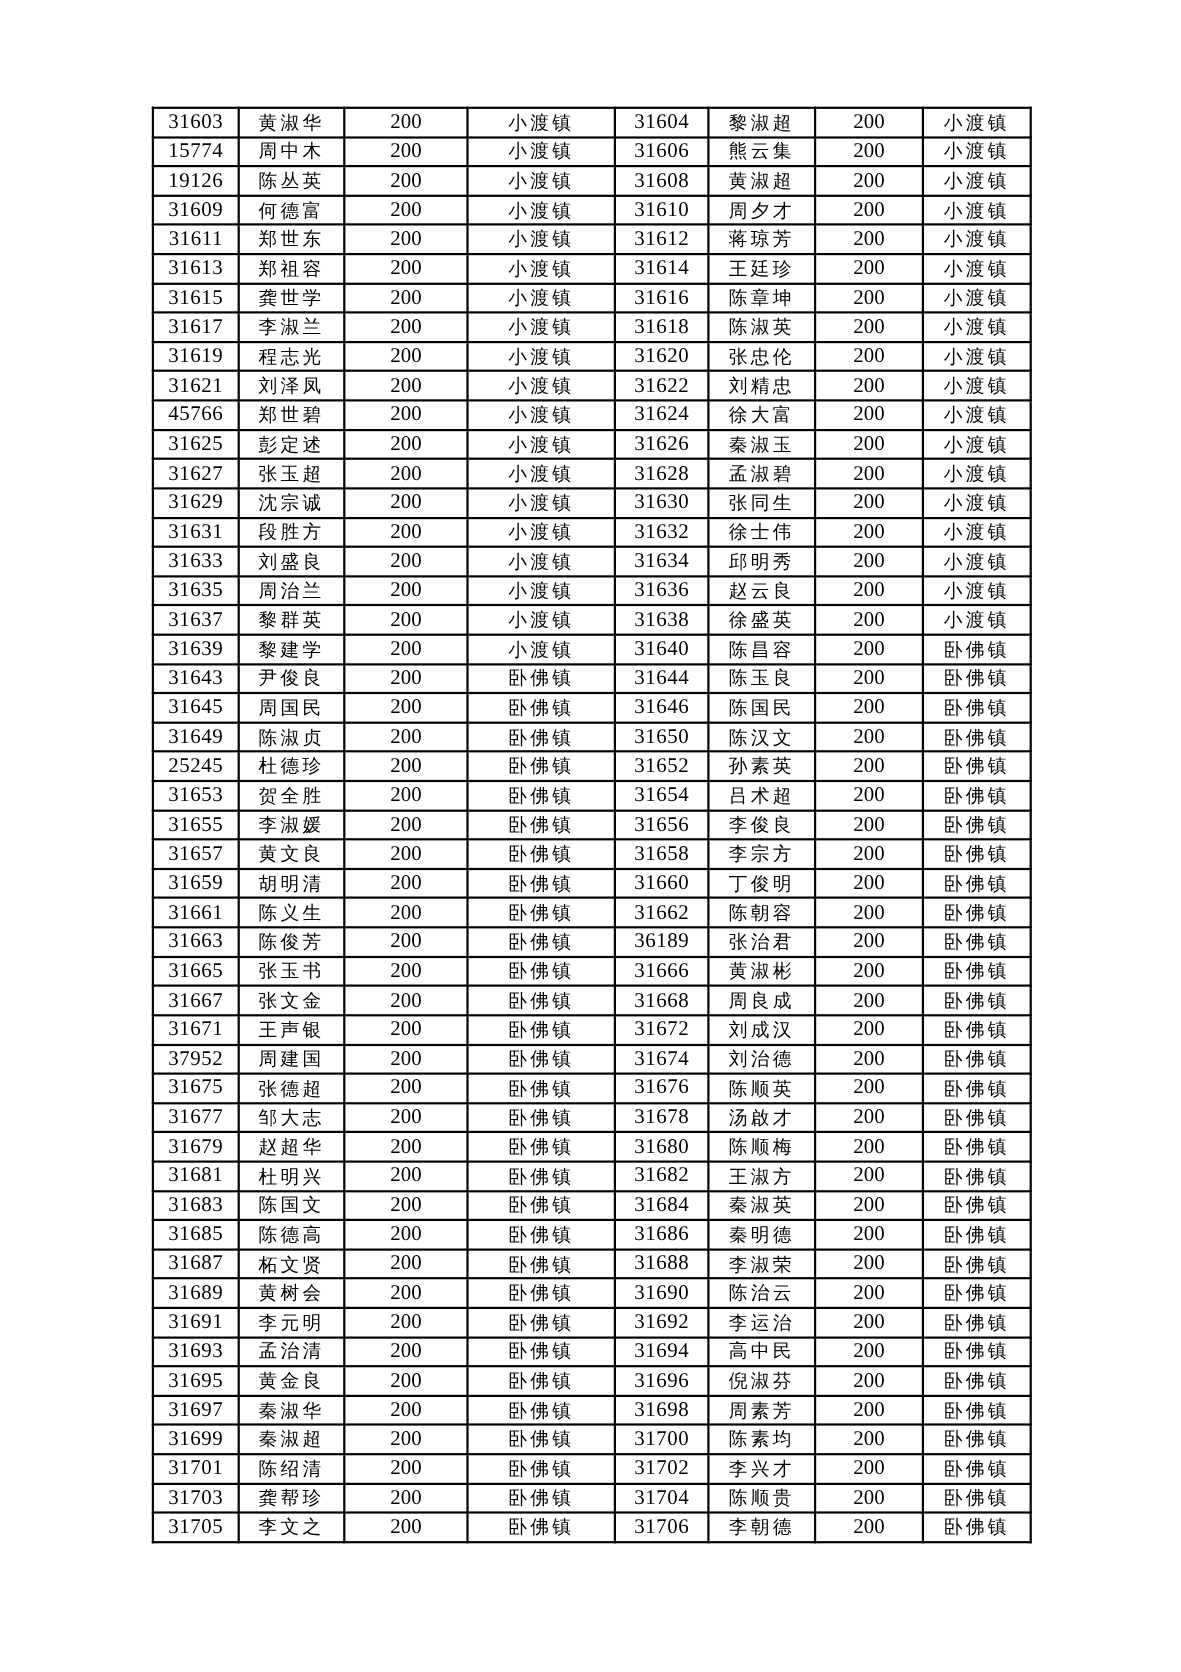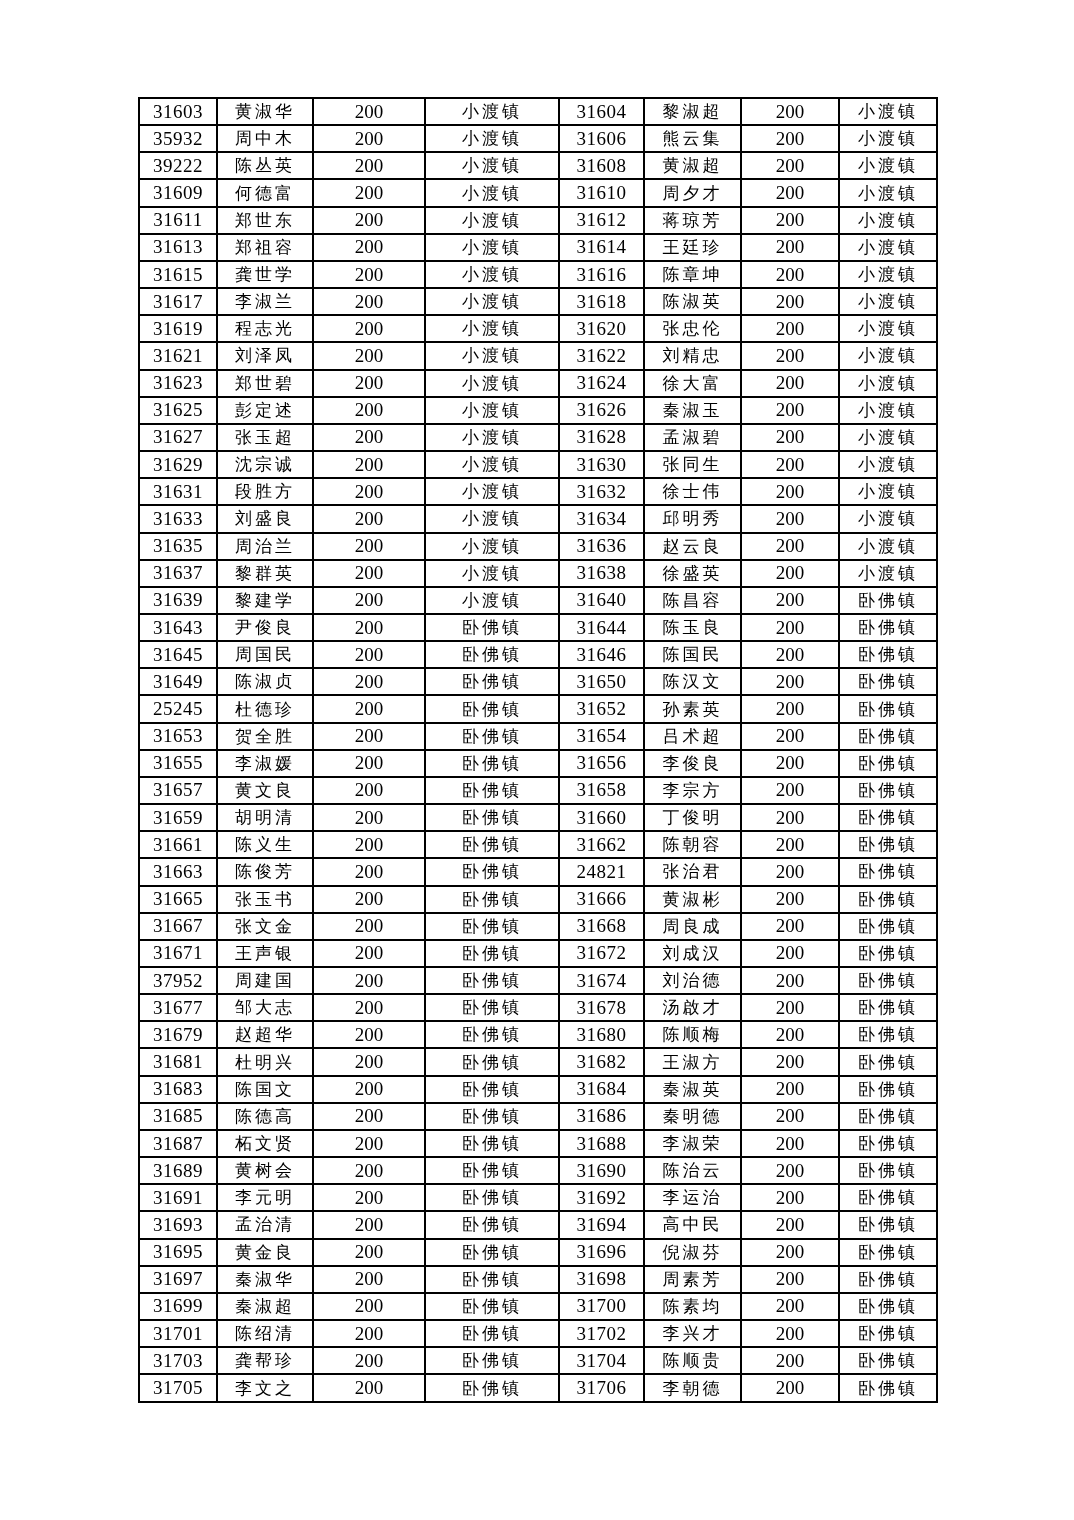--- a/index.html
+++ b/index.html
@@ -71,31 +71,31 @@
             <td class="c-id">31603</td>
             <td class="c-name">黄淑华</td>
             <td class="c-amount">200</td>
             <td class="c-town">小渡镇</td>
             <td class="c-id">31604</td>
             <td class="c-name">黎淑超</td>
             <td class="c-amount">200</td>
             <td class="c-town">小渡镇</td>
           </tr>
           <tr>
-            <td class="c-id">35932</td>
+            <td class="c-id">15774</td>
             <td class="c-name">周中木</td>
             <td class="c-amount">200</td>
             <td class="c-town">小渡镇</td>
             <td class="c-id">31606</td>
             <td class="c-name">熊云集</td>
             <td class="c-amount">200</td>
             <td class="c-town">小渡镇</td>
           </tr>
           <tr>
-            <td class="c-id">39222</td>
+            <td class="c-id">19126</td>
             <td class="c-name">陈丛英</td>
             <td class="c-amount">200</td>
             <td class="c-town">小渡镇</td>
             <td class="c-id">31608</td>
             <td class="c-name">黄淑超</td>
             <td class="c-amount">200</td>
             <td class="c-town">小渡镇</td>
           </tr>
           <tr>
             <td class="c-id">31609</td>
@@ -161,21 +161,21 @@
             <td class="c-id">31621</td>
             <td class="c-name">刘泽凤</td>
             <td class="c-amount">200</td>
             <td class="c-town">小渡镇</td>
             <td class="c-id">31622</td>
             <td class="c-name">刘精忠</td>
             <td class="c-amount">200</td>
             <td class="c-town">小渡镇</td>
           </tr>
           <tr>
-            <td class="c-id">31623</td>
+            <td class="c-id">45766</td>
             <td class="c-name">郑世碧</td>
             <td class="c-amount">200</td>
             <td class="c-town">小渡镇</td>
             <td class="c-id">31624</td>
             <td class="c-name">徐大富</td>
             <td class="c-amount">200</td>
             <td class="c-town">小渡镇</td>
           </tr>
           <tr>
             <td class="c-id">31625</td>
@@ -345,21 +345,21 @@
             <td class="c-id">31662</td>
             <td class="c-name">陈朝容</td>
             <td class="c-amount">200</td>
             <td class="c-town">卧佛镇</td>
           </tr>
           <tr>
             <td class="c-id">31663</td>
             <td class="c-name">陈俊芳</td>
             <td class="c-amount">200</td>
             <td class="c-town">卧佛镇</td>
-            <td class="c-id">24821</td>
+            <td class="c-id">36189</td>
             <td class="c-name">张治君</td>
             <td class="c-amount">200</td>
             <td class="c-town">卧佛镇</td>
           </tr>
           <tr>
             <td class="c-id">31665</td>
             <td class="c-name">张玉书</td>
             <td class="c-amount">200</td>
             <td class="c-town">卧佛镇</td>
             <td class="c-id">31666</td>
@@ -387,20 +387,30 @@
             <td class="c-amount">200</td>
             <td class="c-town">卧佛镇</td>
           </tr>
           <tr>
             <td class="c-id">37952</td>
             <td class="c-name">周建国</td>
             <td class="c-amount">200</td>
             <td class="c-town">卧佛镇</td>
             <td class="c-id">31674</td>
             <td class="c-name">刘治德</td>
+            <td class="c-amount">200</td>
+            <td class="c-town">卧佛镇</td>
+          </tr>
+          <tr>
+            <td class="c-id">31675</td>
+            <td class="c-name">张德超</td>
+            <td class="c-amount">200</td>
+            <td class="c-town">卧佛镇</td>
+            <td class="c-id">31676</td>
+            <td class="c-name">陈顺英</td>
             <td class="c-amount">200</td>
             <td class="c-town">卧佛镇</td>
           </tr>
           <tr>
             <td class="c-id">31677</td>
             <td class="c-name">邹大志</td>
             <td class="c-amount">200</td>
             <td class="c-town">卧佛镇</td>
             <td class="c-id">31678</td>
             <td class="c-name">汤啟才</td>

